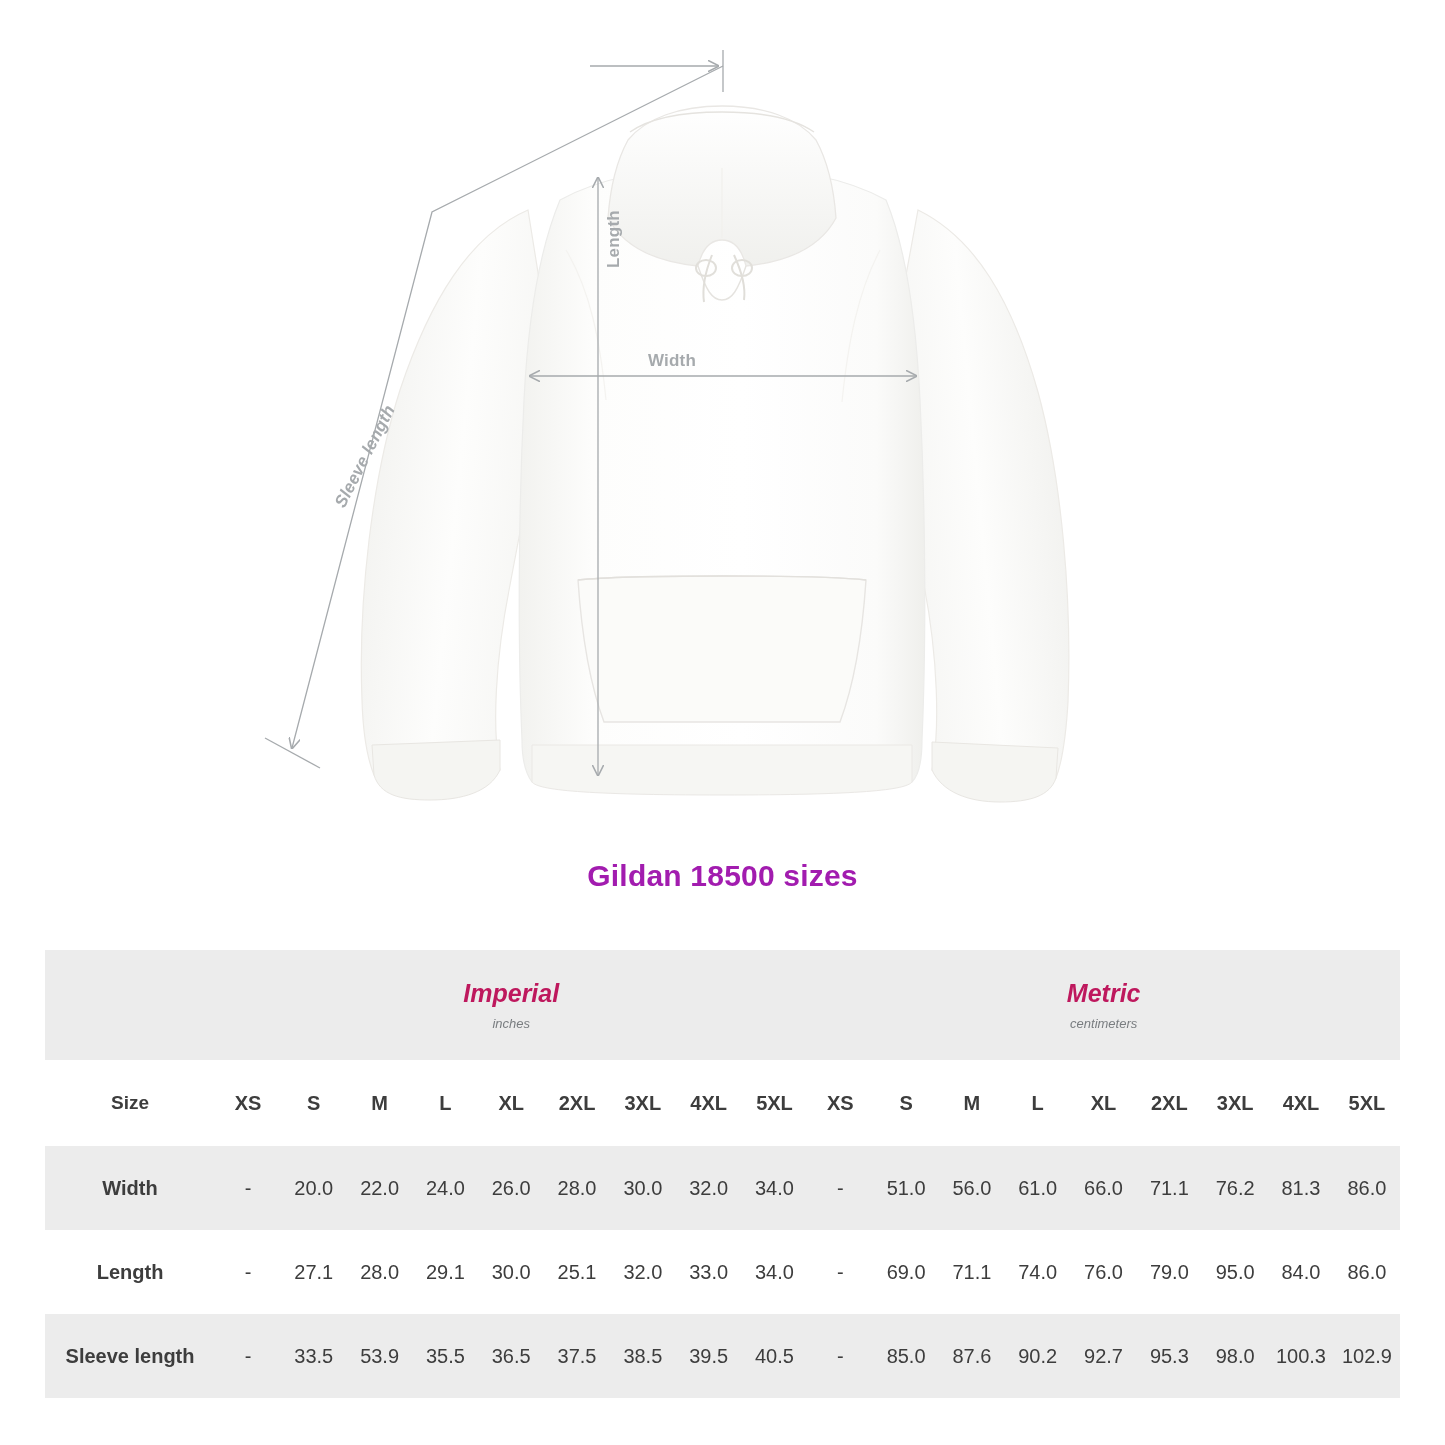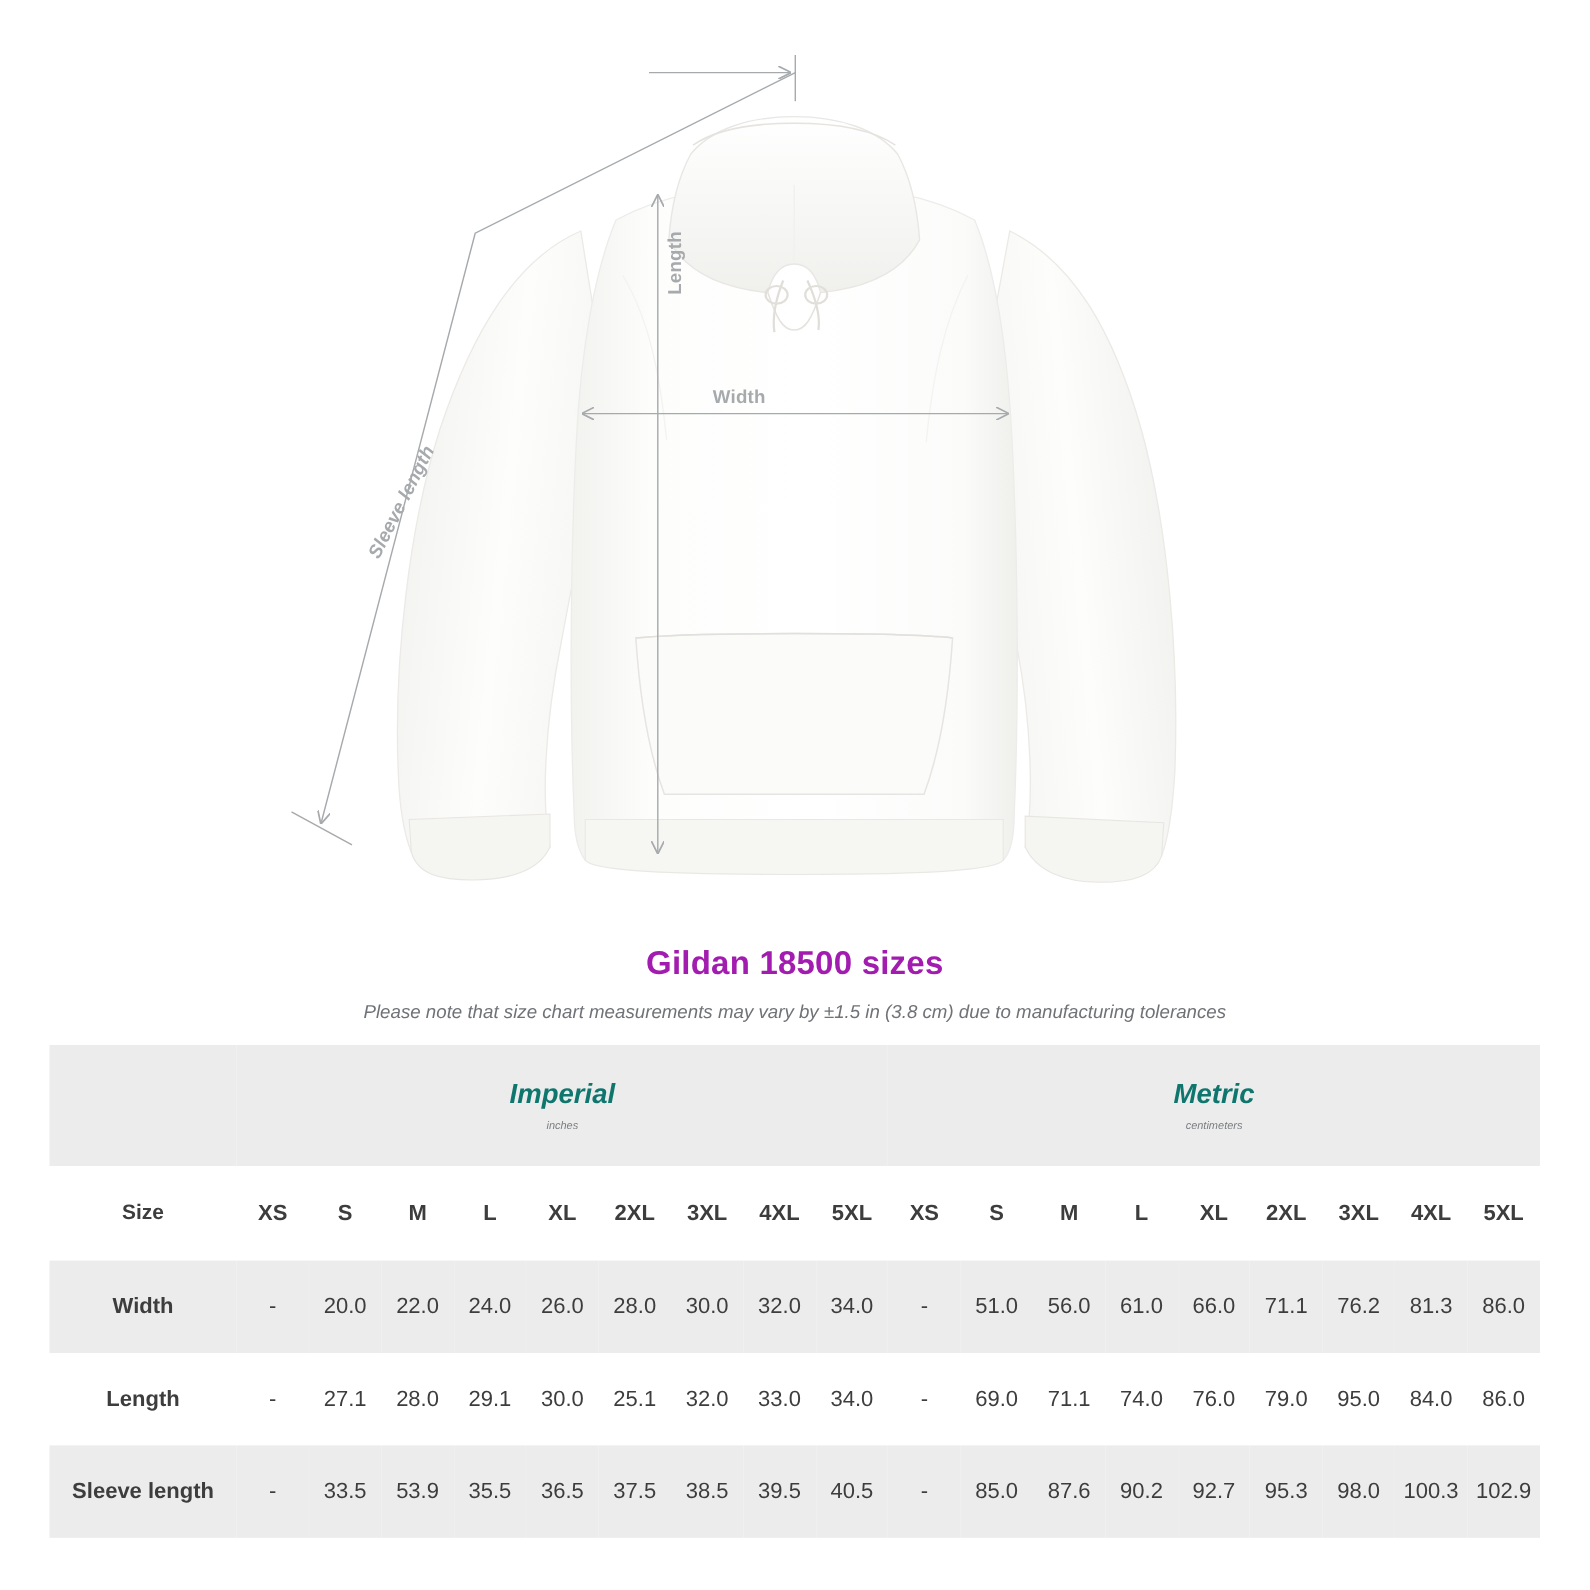--- a/index.html
+++ b/index.html
@@ -98,25 +98,25 @@
     vertical-align: middle;
   }
   .unit-header td {
     background: #ececec;
     height: 108px;
   }
   .unit-name {
     font-size: 25px;
     font-style: italic;
     font-weight: bold;
-    color: #0f766e;
+    color: #be185d;
     line-height: 1.15;
   }
   .unit-sub {
-    font-size: 10px;
+    font-size: 13px;
     font-style: italic;
     color: #797d80;
     margin-top: 8px;
   }
   .size-header td {
     background: #ffffff;
     height: 84px;
     font-size: 20px;
     font-weight: bold;
     color: #3d3d3d;
@@ -248,21 +248,20 @@
       </g>
     </svg>
 
     <div class="measure-label label-length">Length</div>
     <div class="measure-label label-width">Width</div>
     <div class="measure-label label-sleeve">Sleeve length</div>
   </div>
 
   <div class="title-block">
     <div class="chart-title">Gildan 18500 sizes</div>
-    <div class="chart-note">Please note that size chart measurements may vary by ±1.5 in (3.8 cm) due to manufacturing tolerances</div>
   </div>
 
   <div class="table-wrap">
     <table class="size-table">
       <colgroup>
         <col class="col-label">
         <col class="col-val">
           <col class="col-val">
           <col class="col-val">
           <col class="col-val">

